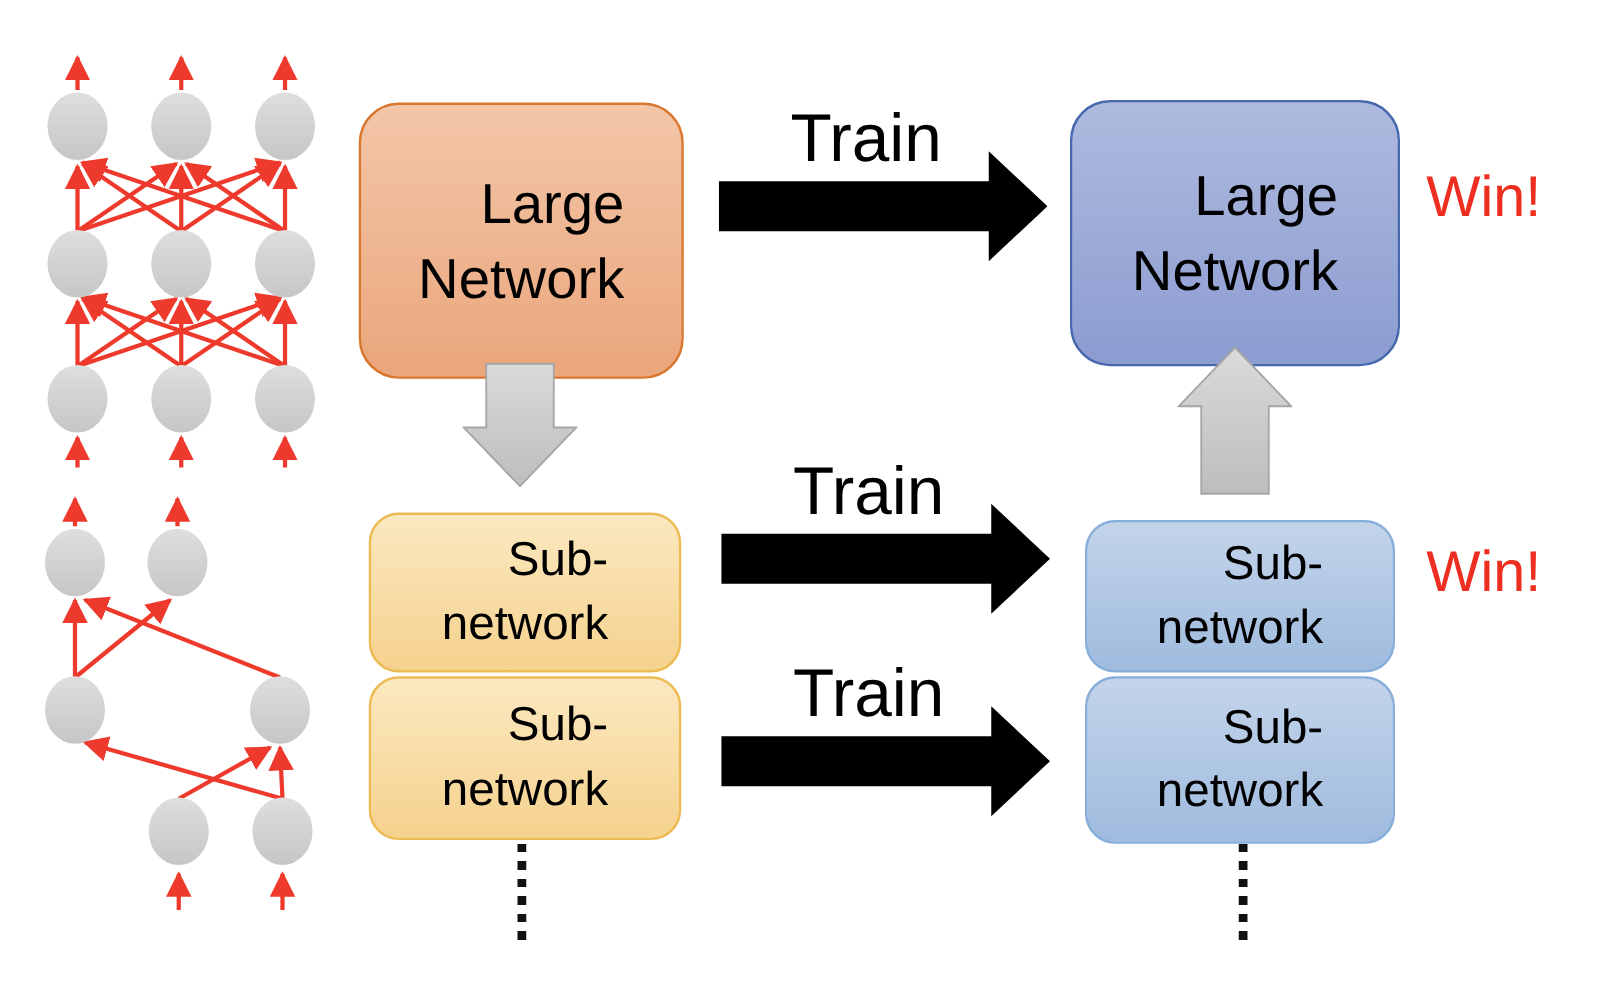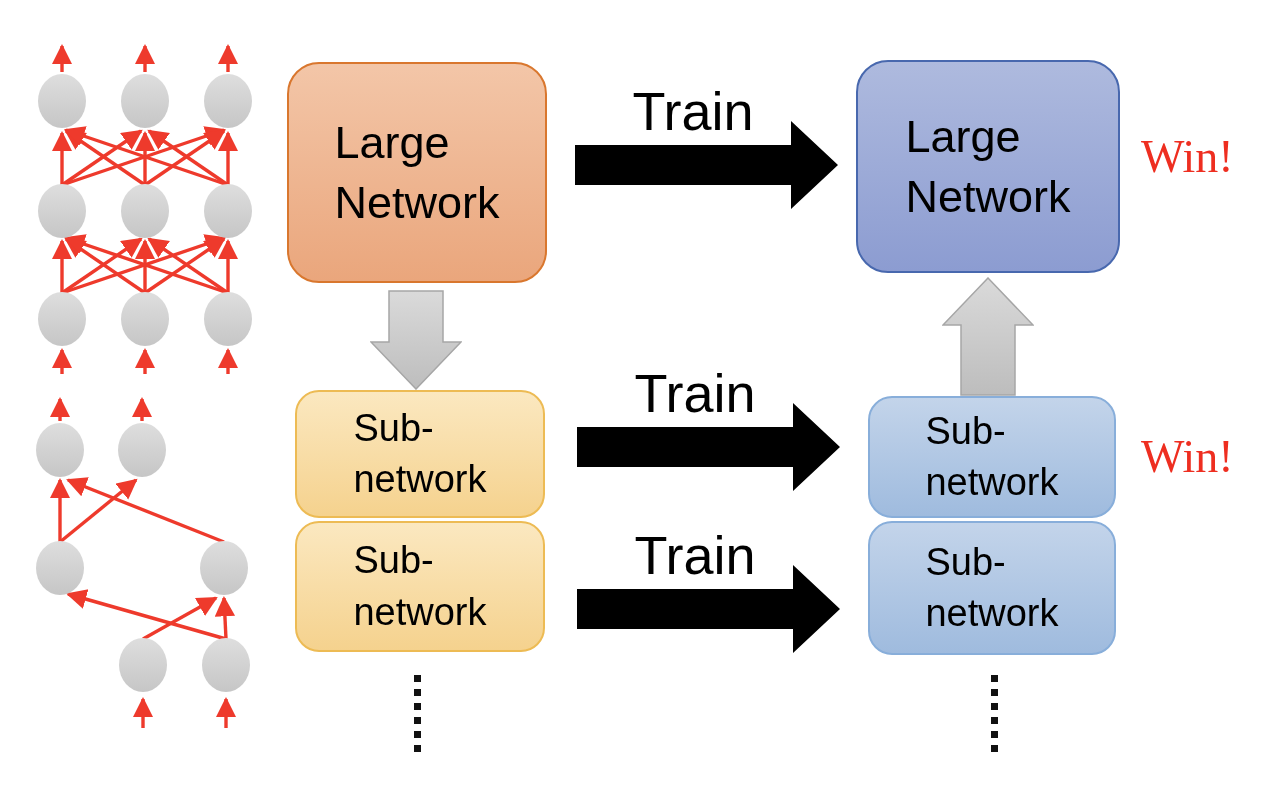--- a/index.html
+++ b/index.html
@@ -3,22 +3,23 @@
 <meta charset="utf-8">
 <style>
   html,body{margin:0;padding:0;background:#fff;}
   #canvas{
     position:relative;width:1280px;height:790px;background:var(--canvas_bg,#fff);
     font-family:"Liberation Sans",sans-serif;overflow:hidden;
   }
   .abs{position:absolute;}
   .box{
     position:absolute;display:flex;align-items:center;justify-content:center;
-    text-align:left;white-space:pre-line;color:var(--text,#000);
+    text-align:right;white-space:pre-line;color:var(--text,#000);
     box-sizing:border-box;
+    margin-top:20px;
   }
   .box-large-untrained{
     background:linear-gradient(to bottom,var(--large_box_untrained_top),var(--large_box_untrained_bottom));
     border:2.5px solid var(--large_box_untrained_border);border-radius:32px;
     font-size:45px;line-height:1.32;
   }
   .box-large-trained{
     background:linear-gradient(to bottom,var(--large_box_trained_top),var(--large_box_trained_bottom));
     border:2.5px solid var(--large_box_trained_border);border-radius:32px;
     font-size:45px;line-height:1.32;
@@ -30,21 +31,21 @@
   }
   .box-sub-trained{
     background:linear-gradient(to bottom,var(--sub_box_trained_top),var(--sub_box_trained_bottom));
     border:2px solid var(--sub_box_trained_border);border-radius:24px;
     font-size:38px;line-height:1.35;
   }
   .train-label{
     position:absolute;width:140px;text-align:center;font-size:54px;color:var(--text,#000);
   }
   .win-label{
-    position:absolute;width:120px;text-align:left;font-size:46px;color:var(--win_text,#ee2e20);font-family:Liberation Serif, serif;
+    position:absolute;width:120px;text-align:left;font-size:46px;color:var(--win_text,#ee2e20);
   }
   .ellipsis-dots{
     position:absolute;width:7px;height:79px;
     background:repeating-linear-gradient(to bottom,#111 0 7px,transparent 7px 14px);
   }
   svg{display:block;}
 </style>
 </head>
 <body>
 

